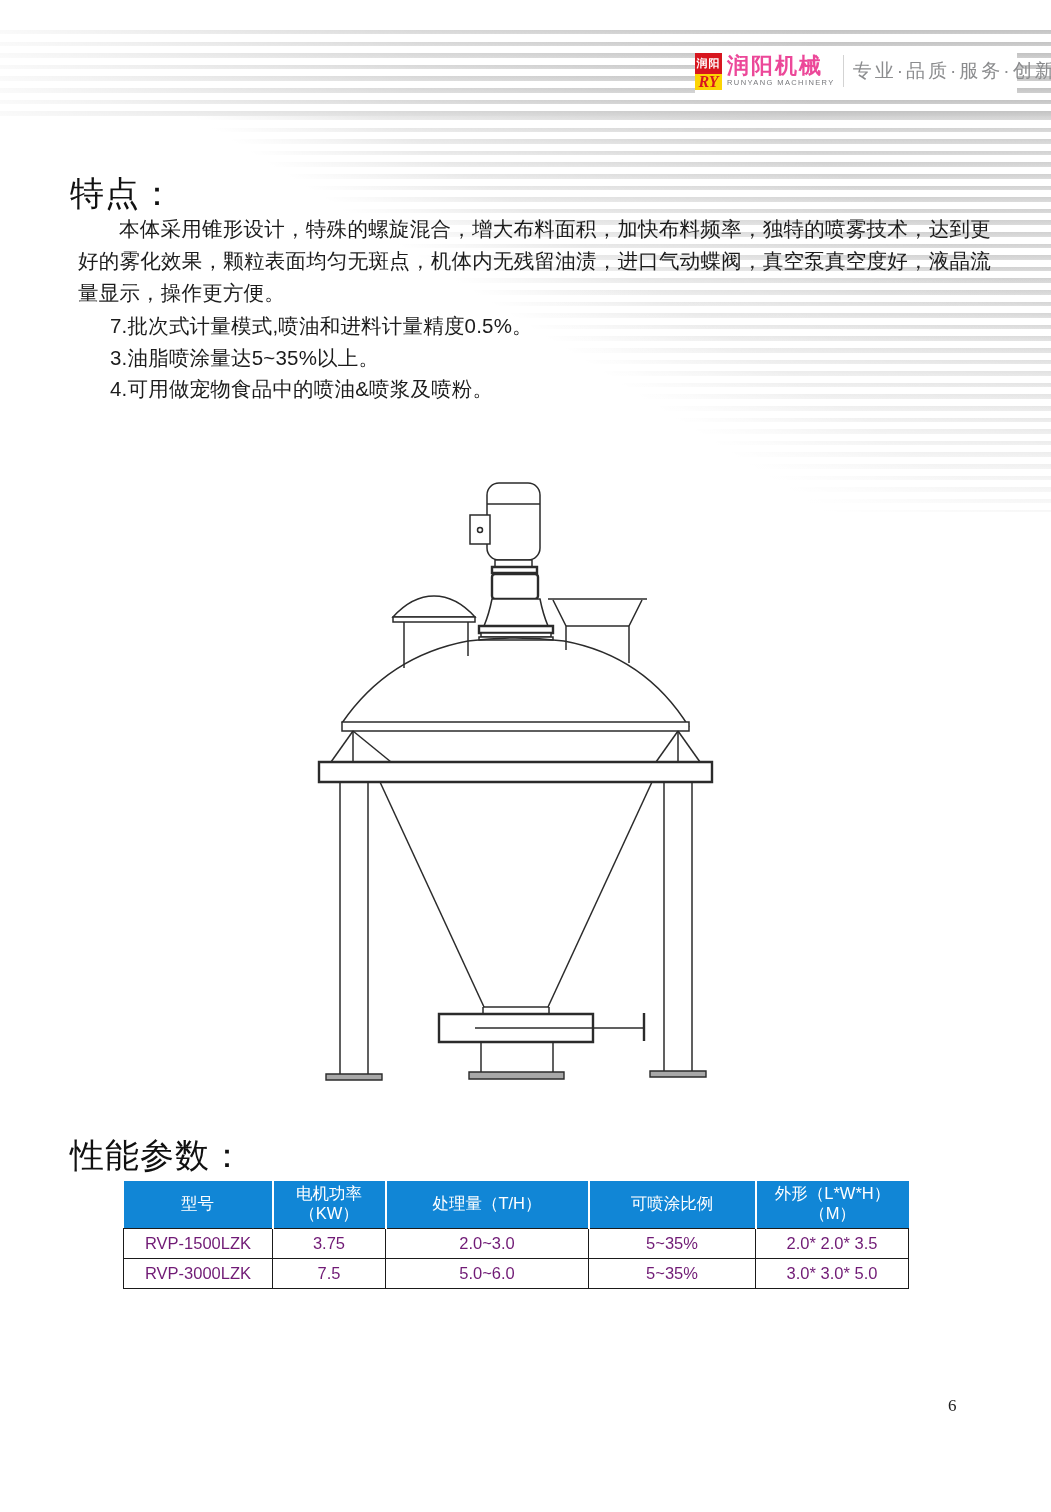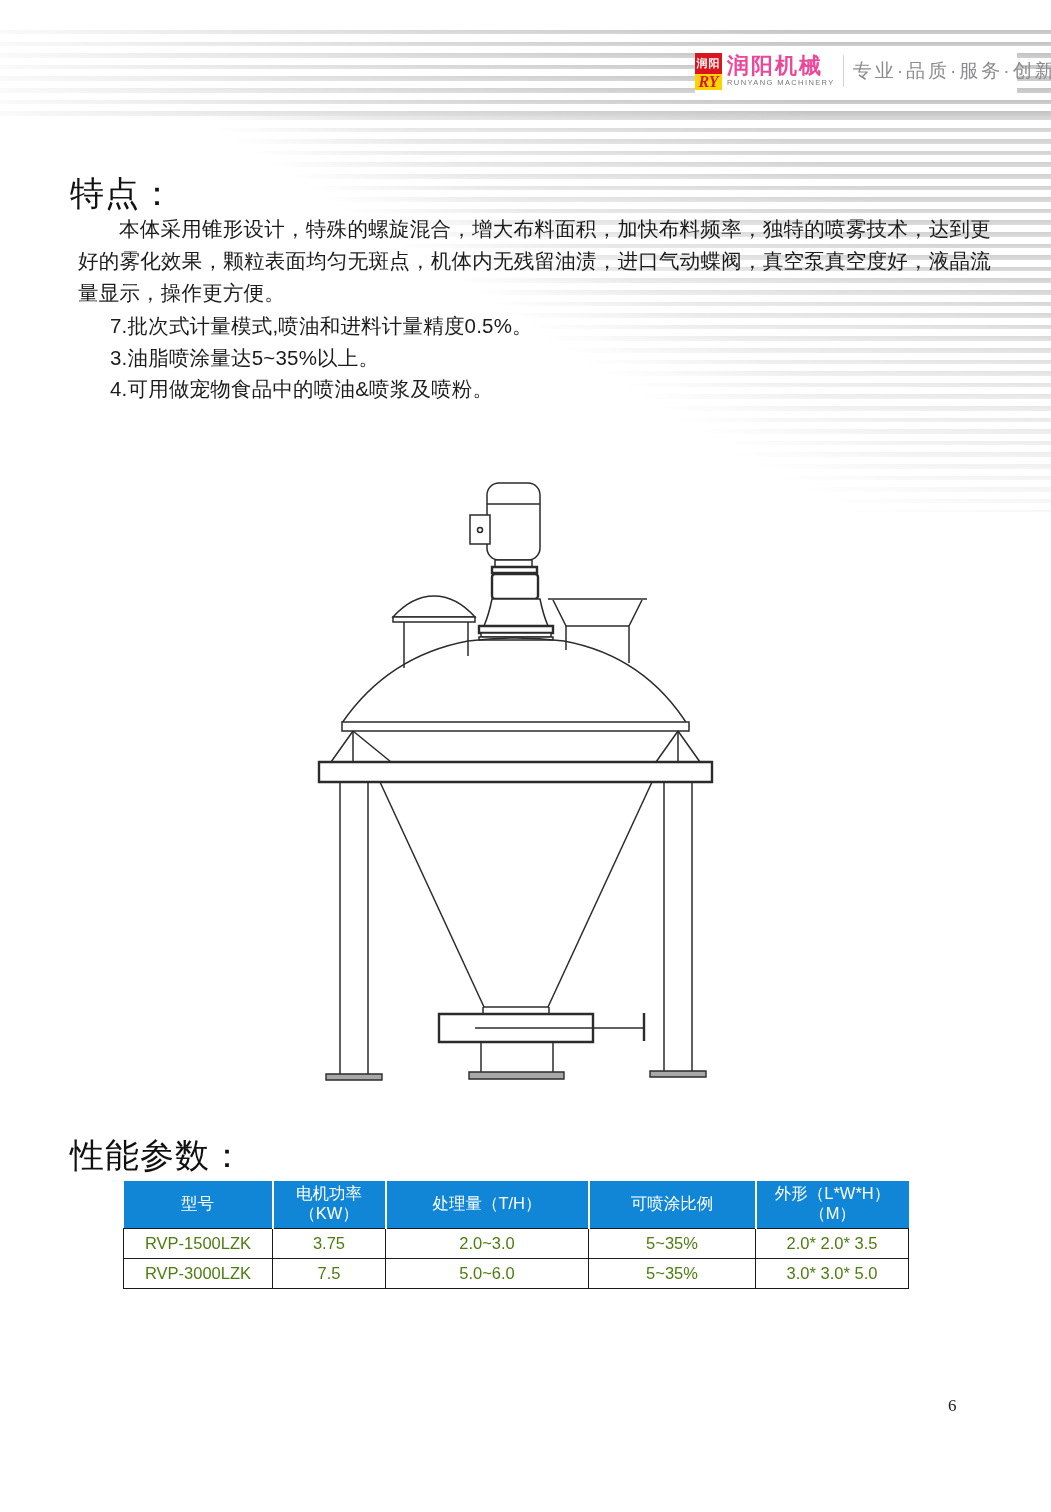--- a/index.html
+++ b/index.html
@@ -83,21 +83,21 @@
   .param-table thead th{
     background:var(--table-header);color:#fff;font-size:16.5px;font-weight:500;
     height:47px;vertical-align:middle;text-align:center;line-height:1.2;
     border-left:2px solid #fff;padding:0 2px;
   }
   .param-table thead th:first-child{border-left:none;}
   .param-table thead th span{display:block;}
   .param-table thead th span:empty{display:none;}
   .param-table tbody td{
     height:30px;text-align:center;vertical-align:middle;
-    font-size:16.5px;font-weight:500;color:#4d7c0f;
+    font-size:16.5px;font-weight:500;color:#701a75;
     border:1.6px solid #1a1a1a;background:#fff;padding:0 2px;
   }
   .page-number{position:absolute;left:948px;top:1396px;font-family:"Liberation Serif",serif;font-size:17px;color:#222;z-index:2;}
 </style>
 </head>
 <body>
 
 <div class="page">
 
   <div class="stripes-band"></div>

